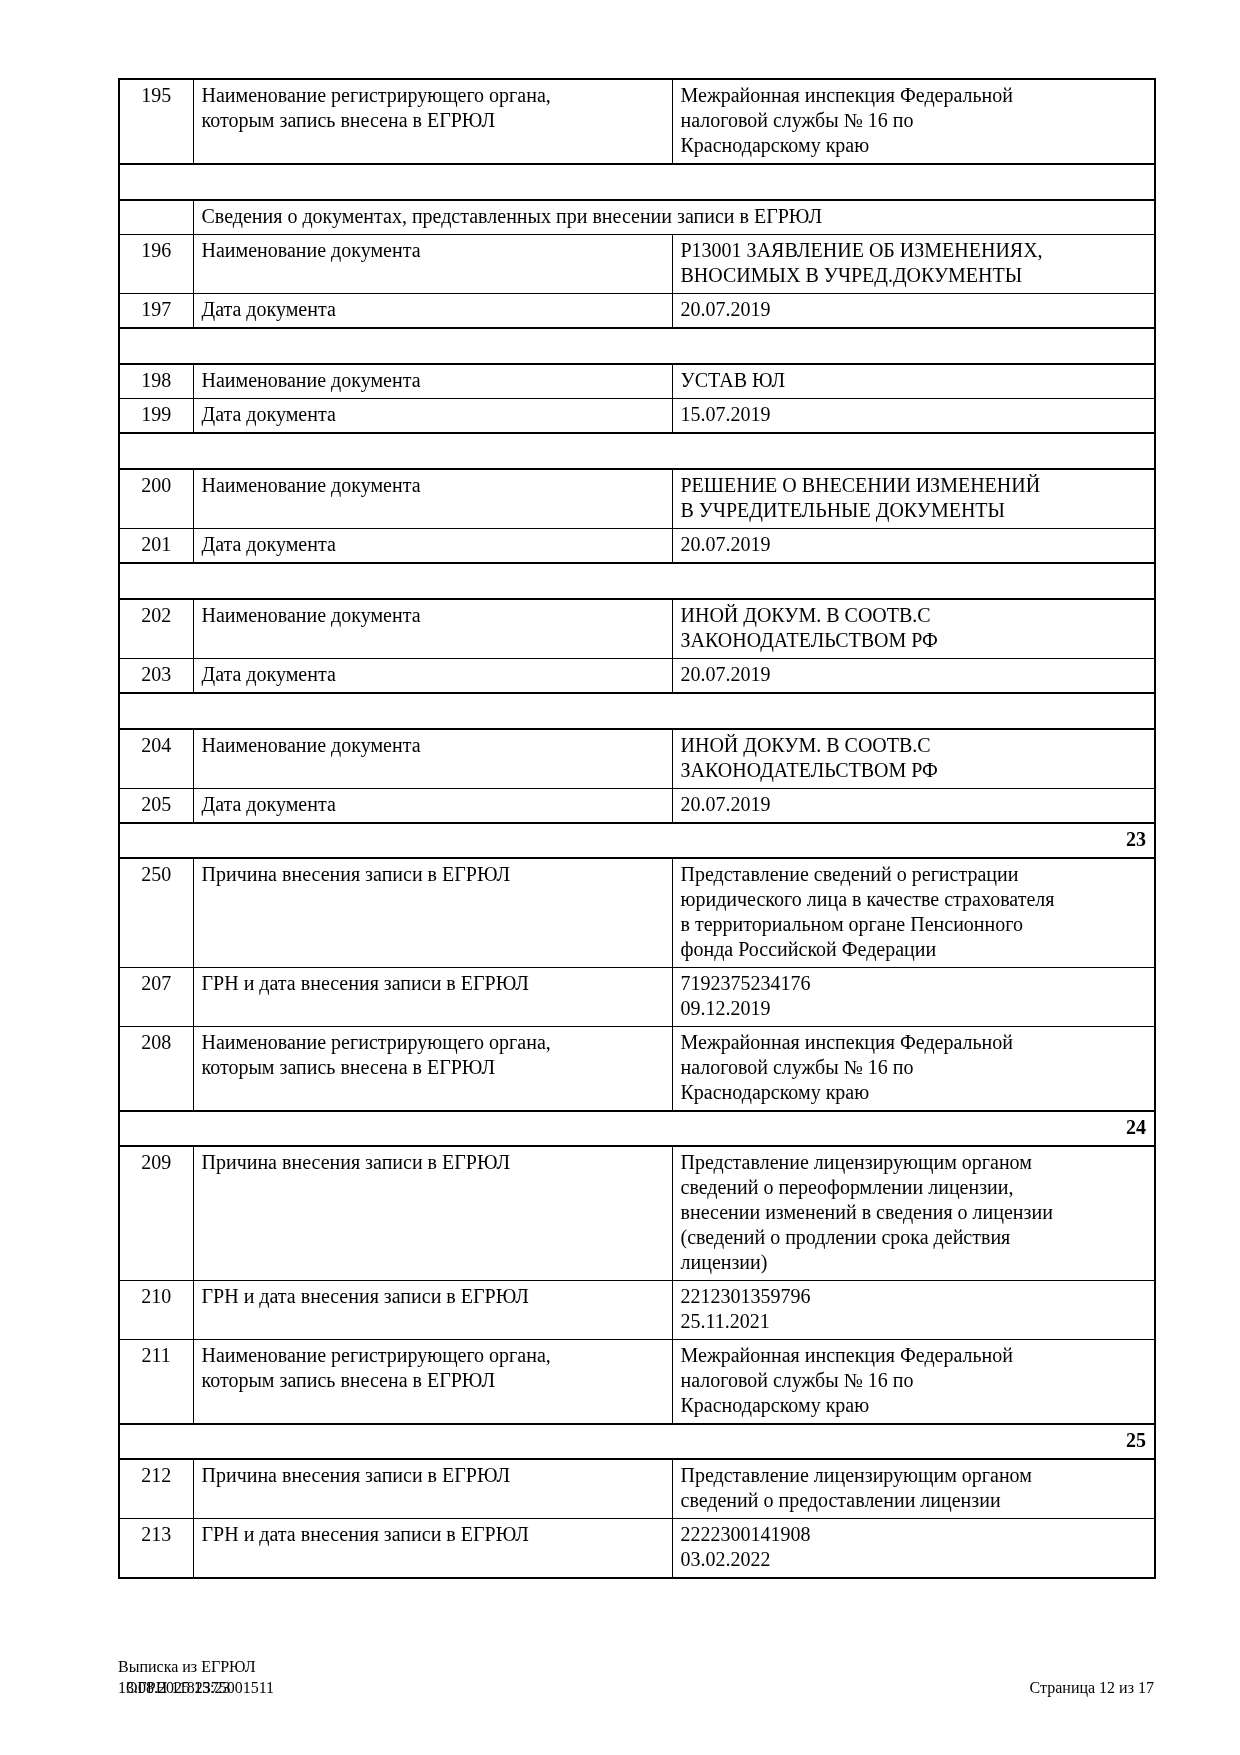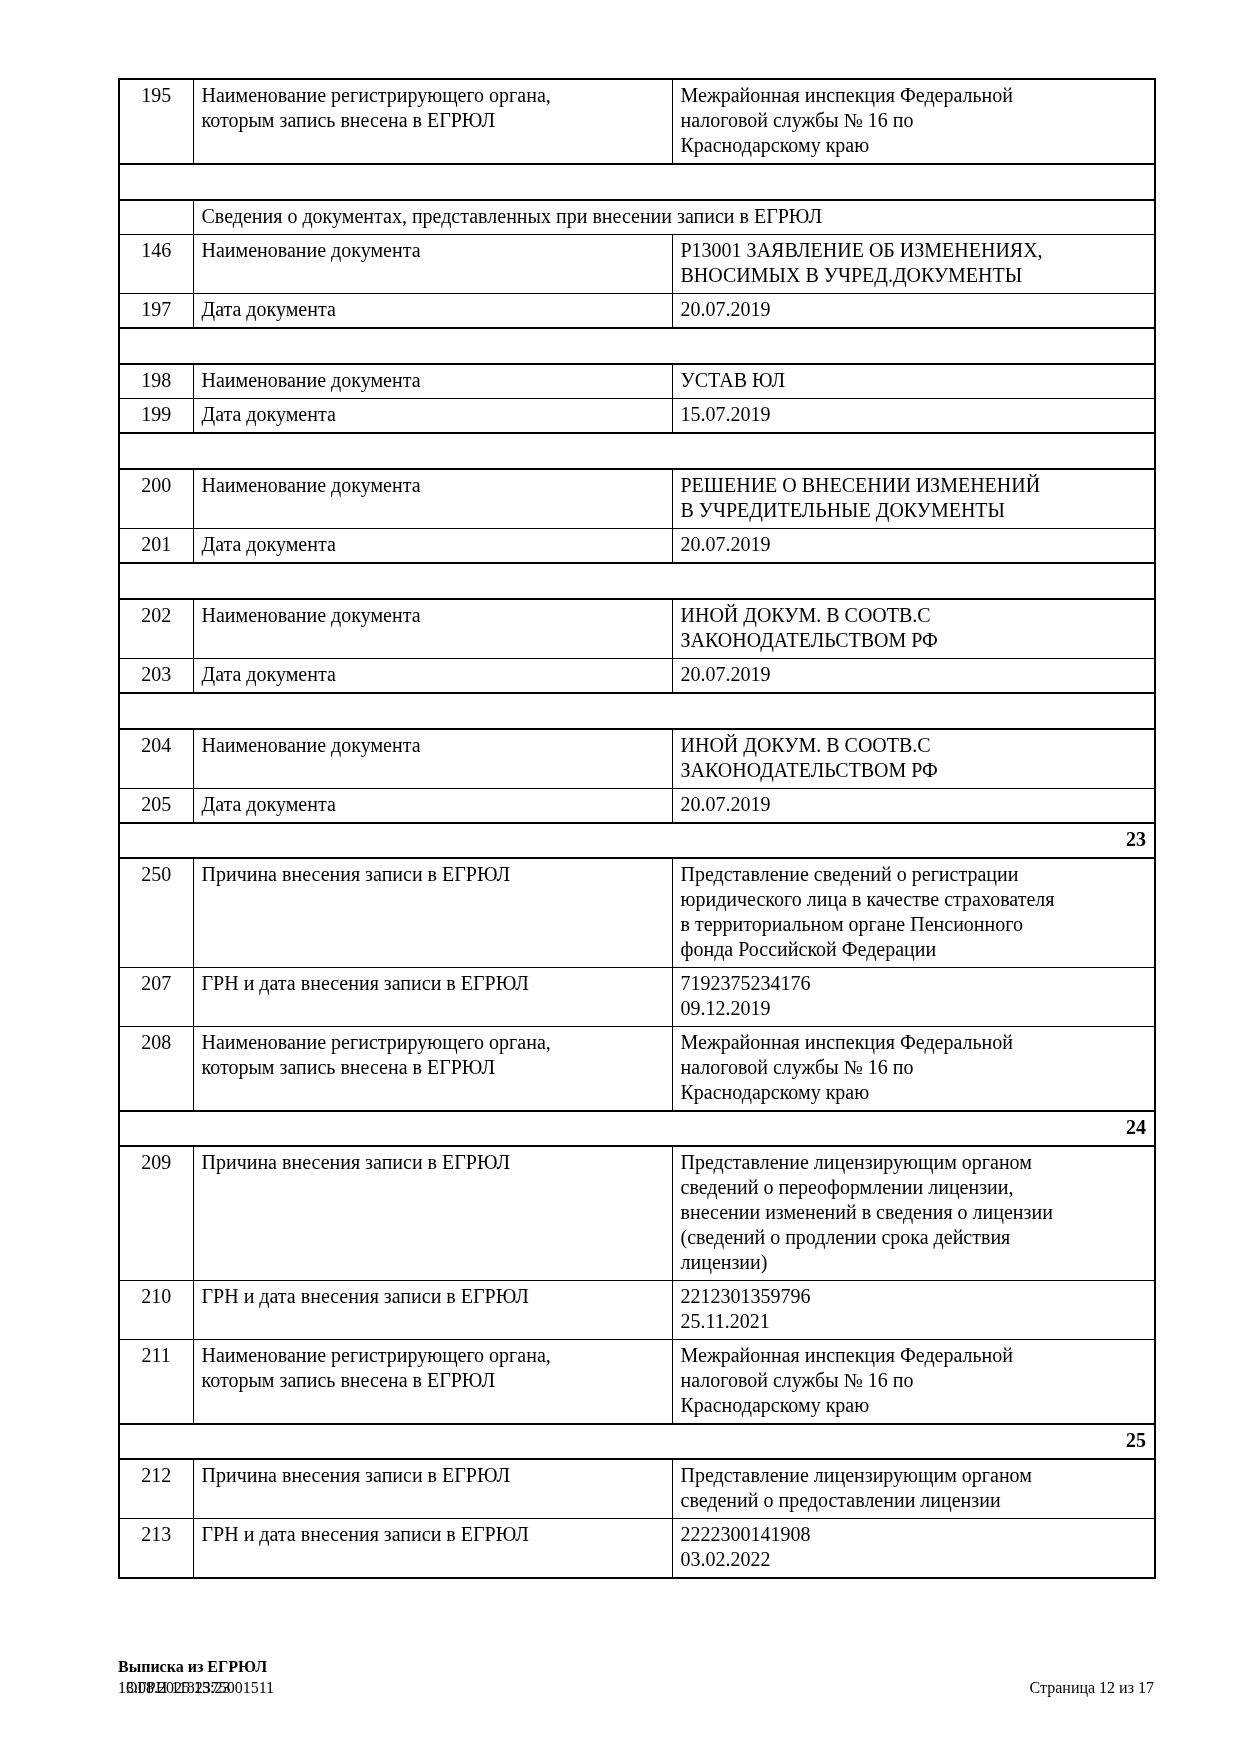--- a/index.html
+++ b/index.html
@@ -49,21 +49,21 @@
   }
   table.doc { border: 2px solid #000; }
   .footer {
     position: absolute;
     left: 118px;
     width: 1036px;
     top: 1656px;
     font-size: 16px;
     line-height: 21px;
   }
-  .footer .title { font-weight: bold; }
+  .footer .title { font-weight: normal; }
   .footer .center {
     position: absolute;
     left: 8px; right: 0; top: 21px;
     text-align: left;
   }
   .footer .right {
     position: absolute;
     right: 0; top: 21px;
     text-align: right;
   }
@@ -92,21 +92,21 @@
     <tr class="gap">
       <td colspan="3"></td>
     </tr>
 
     <tr class="subheader">
       <td class="num"></td>
       <td colspan="2" class="rowtext">Сведения о документах, представленных при внесении записи в ЕГРЮЛ</td>
     </tr>
 
     <tr>
-      <td class="num">146</td>
+      <td class="num">196</td>
       <td class="label">Наименование документа</td>
       <td class="value">Р13001 ЗАЯВЛЕНИЕ ОБ ИЗМЕНЕНИЯХ,
 ВНОСИМЫХ В УЧРЕД.ДОКУМЕНТЫ</td>
     </tr>
 
     <tr>
       <td class="num">197</td>
       <td class="label">Дата документа</td>
       <td class="value">20.07.2019</td>
     </tr>

